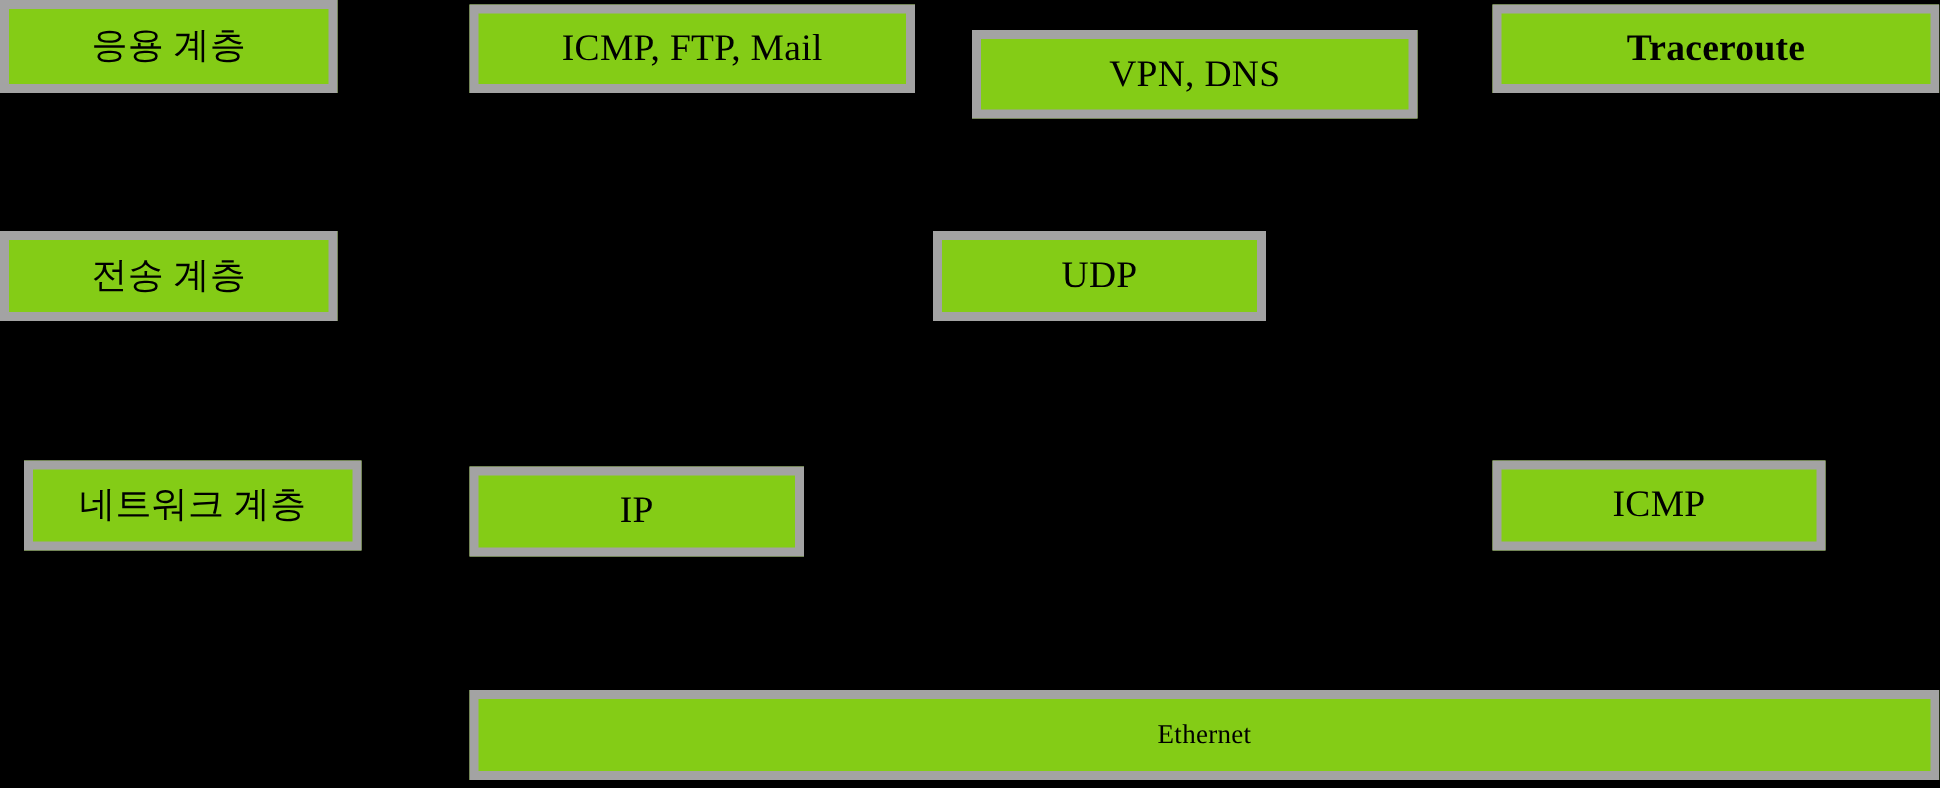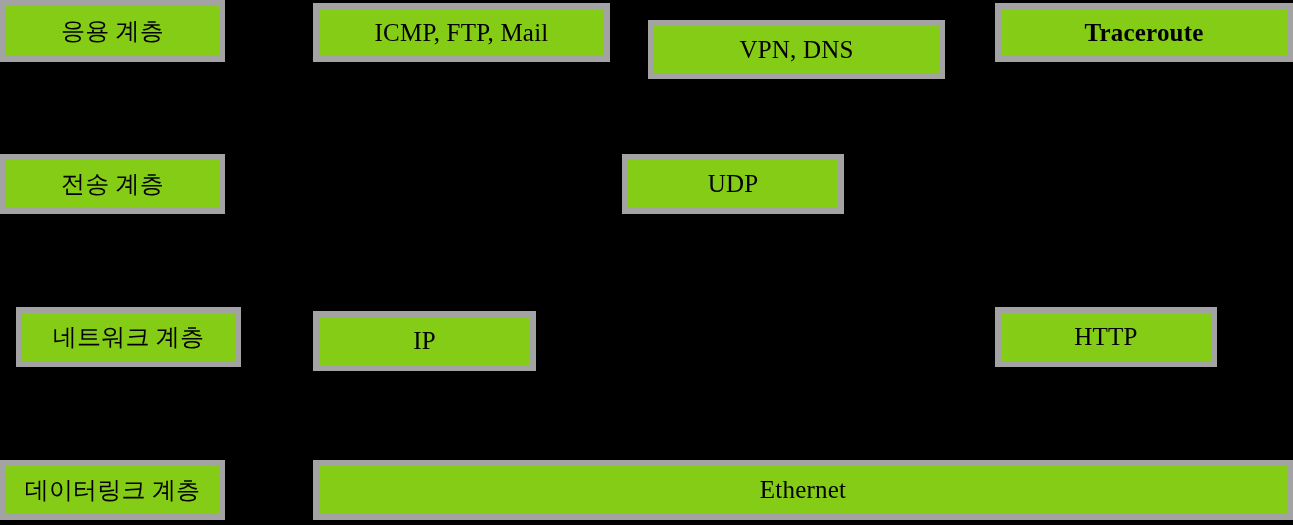--- a/index.html
+++ b/index.html
@@ -29,21 +29,21 @@
     font-size: 25px;
     line-height: 1.1;
     letter-spacing: 0.2px;
     white-space: nowrap;
     overflow: hidden;
   }
   .node-box.layer-label {
     font-size: 24px;
   }
   .node-box.wide-span {
-    font-size: 25px;
+    font-size: 18px;
   }
 </style>
 </head>
 <body>
 
 <div id="diagram-canvas">
 
   <div class="node-box layer-label" style="left:0px; top:0px; width:225px; height:62px;">응용 계층</div>
 
   <div class="node-box" style="left:313px; top:3px; width:297px; height:59px;">ICMP, FTP, Mail</div>
@@ -54,19 +54,18 @@
 
   <div class="node-box layer-label" style="left:0px; top:154px; width:225px; height:60px;text-align:right;">전송 계층</div>
 
 
   <div class="node-box" style="left:622px; top:154px; width:222px; height:60px;">UDP</div>
 
   <div class="node-box layer-label" style="left:16px; top:307px; width:225px; height:60px;">네트워크 계층</div>
 
   <div class="node-box" style="left:313px; top:311px; width:223px; height:60px;">IP</div>
 
-  <div class="node-box" style="left:995px; top:307px; width:222px; height:60px;">HTTP</div>
+  <div class="node-box" style="left:995px; top:307px; width:222px; height:60px;">ICMP</div>
 
-  <div class="node-box layer-label" style="left:0px; top:460px; width:225px; height:60px;">데이터링크 계층</div>
 
   <div class="node-box wide-span" style="left:313px; top:460px; width:980px; height:60px;">Ethernet</div>
 
 </div>
 
 </body></html>

